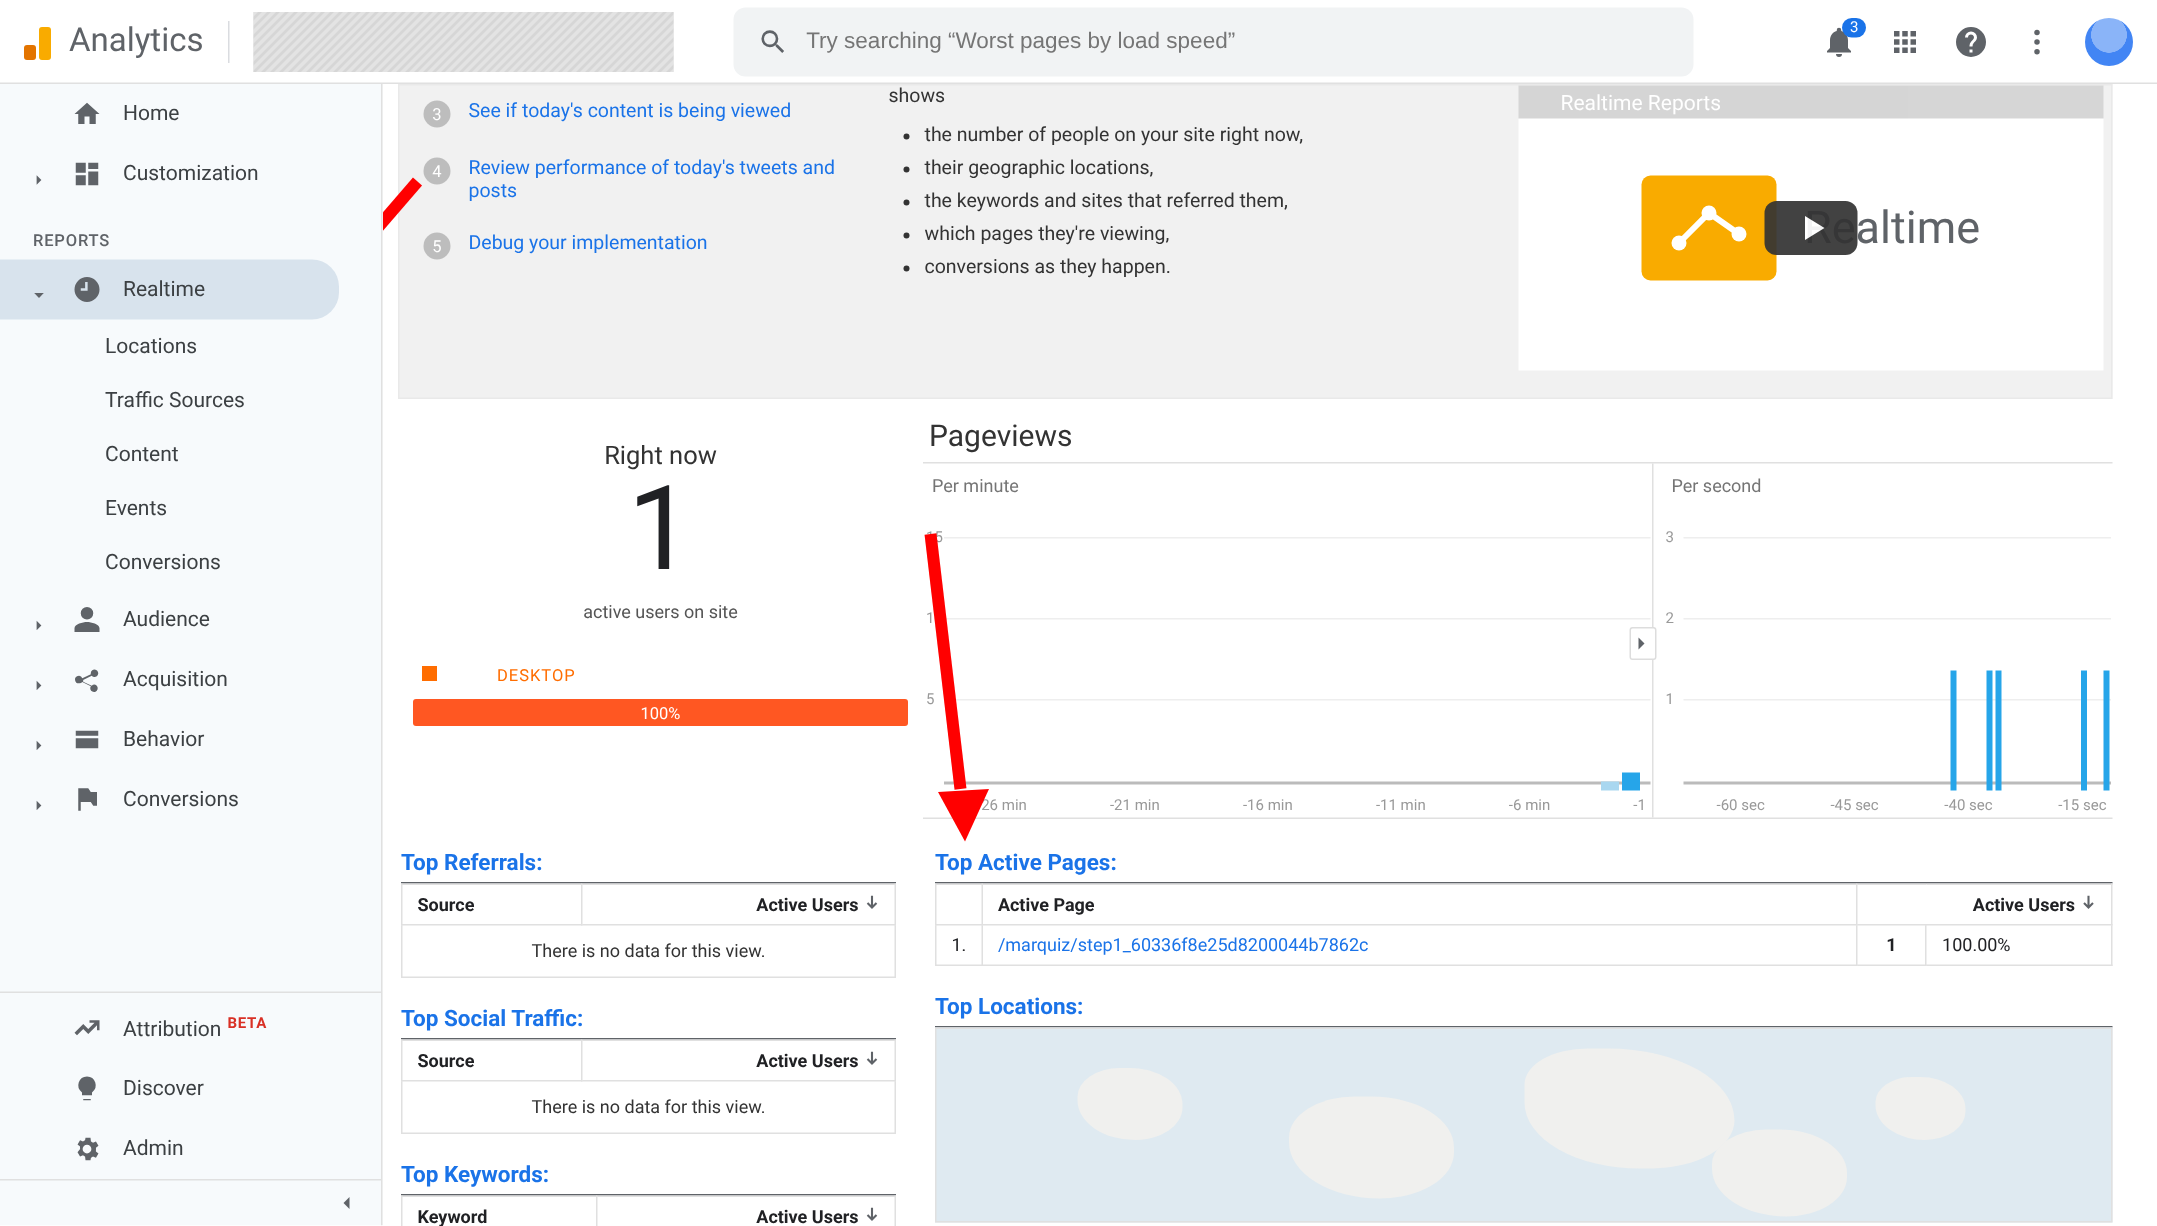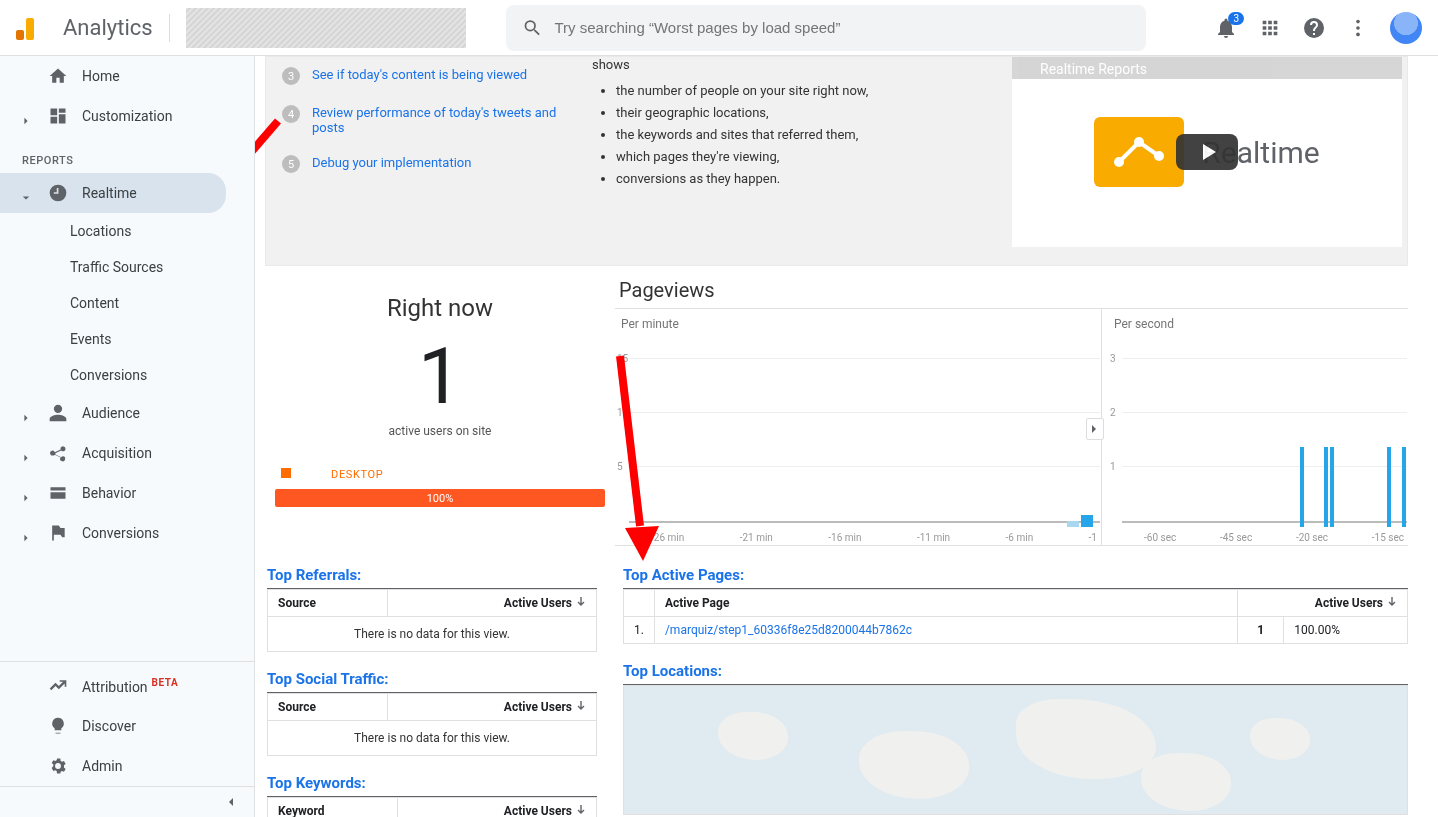--- a/index.html
+++ b/index.html
@@ -1,20 +1,20 @@
 <!DOCTYPE html>
 <html><head>
 <meta charset="utf-8">
 <style>
   * { box-sizing: border-box; margin: 0; padding: 0; }
   body { font-family: Roboto, "Helvetica Neue", Arial, sans-serif; font-size: 13px; color: #202124; background: #fff; width: 1438px; }
 
   
   .header { display: flex; align-items: center; height: 56px; border-bottom: 1px solid #e0e0e0; padding: 0 16px; gap: 16px; }
-  .logo-block { display: flex; align-items: flex-end; gap: 25px; }
+  .logo-block { display: flex; align-items: flex-end; gap: 8px; }
   .logo-ga { width: 22px; height: 22px; display:flex; align-items:flex-end; gap:2px; }
   .logo-ga span { display:inline-block; width:8px; background:#f9ab00; border-radius:2px; }
   .logo-ga span:nth-child(1){ height:10px; background:#e37400;}
   .logo-ga span:nth-child(2){ height:22px;}
   .product-name { font-size: 22px; color:#5f6368; font-weight: 400; }
   .redact { background:#ddd; background-image: linear-gradient(135deg, #e3e3e3 25%, #d6d6d6 25%, #d6d6d6 50%, #e3e3e3 50%, #e3e3e3 75%, #d6d6d6 75%); background-size:6px 6px; height:40px; width:280px; }
   .search-wrap { flex: 0 0 640px; margin-left: 24px; }
   .search { display:flex; align-items:center; background:#f1f3f4; border-radius:8px; height:46px; padding: 0 16px; gap:12px; color:#5f6368; }
   .search input { border:none; background:transparent; font-size:15px; width:100%; outline:none; }
   .search-icon-svg { width:22px; height:22px; fill:#5f6368; }
@@ -57,21 +57,21 @@
 
   .yt-thumb { width:390px; height:190px; background:#fff; position:relative; display:flex;align-items:center;justify-content:center; gap:18px; }
   .yt-logo-box { width:90px;height:70px;background:#f9ab00;border-radius:6px; display:flex; align-items:center; justify-content:center; }
   .yt-title-overlay { position:absolute; top:0; left:0; right:0; background:#333; color:#fff; padding:4px 28px 2px; font-size:14px; opacity:.2; }
   .yt-big { font-size:30px; color:#5f6368; }
   .yt-play { position:absolute; width:62px;height:36px;background:#333;border-radius:8px; display:flex;align-items:center;justify-content:center; opacity:.92; }
   .yt-play::after { content:""; border-left:13px solid #fff; border-top:8px solid transparent; border-bottom:8px solid transparent; margin-left:4px; }
 
   .realtime { display:flex; margin: 0 30px 20px 10px; gap: 0; }
   .rn-col { flex:0 0 350px; text-align:center; padding-top:6px; }
-  .rn-h { font-size:24px; color:#333; margin-top:10px; margin-bottom:16px; }
+  .rn-h { font-size:17px; color:#333; margin-top:10px; margin-bottom:1px; }
   .rn-num { font-size:78px; font-weight:400; line-height:1; }
   .rn-sub { font-size:12px; color:#555; margin-top:8px; }
   .device-legend { margin-top: 28px; text-align:left; padding: 0 6px 4px; }
   .device-legend .sq { width:10px;height:10px;background:#ff6d00;display:inline-block;margin:0 6px 0 10px; }
   .device-legend .lab { font-size:11px; letter-spacing:0.06em; font-weight:normal; color:#ff6d00;padding-left:34px; }
   .device-bar { background:#ff5722; height:18px; color:#fff; font-size:11px; display:flex;align-items:center;justify-content:center; border-radius:2px; margin:4px 10px 0; }
 
   .pv-col { flex: 1; position:relative; }
   .pv-title { font-size:20px; color:#333; padding: 0 0 6px 4px; }
   .charts-row { display:flex; gap:6px; border:1px solid #e0e0e0; border-left:none; border-right:none; }
@@ -416,21 +416,21 @@
                 <div class="gl" style="top:97%; border-top:2px solid #bbb;"></div>
               </div>
               <div class="bar-c" style="left:64%; width:4px; height:80px;"></div>
               <div class="bar-c" style="left:72%; width:4px; height:80px;"></div>
               <div class="bar-c" style="left:74%; width:4px; height:80px;"></div>
               <div class="bar-c" style="left:93%; width:4px; height:80px;"></div>
               <div class="bar-c" style="left:98%; width:4px; height:80px;"></div>
               <div class="xaxis">
                 <span>-60 sec</span>
                 <span>-45 sec</span>
-                <span>-20 sec</span>
+                <span>-40 sec</span>
                 <span>-15 sec</span>
               </div>
             </div>
           </div>
         </div>
       </div>
     </div>
 
     <div class="tables">
       <div class="tcol left">

